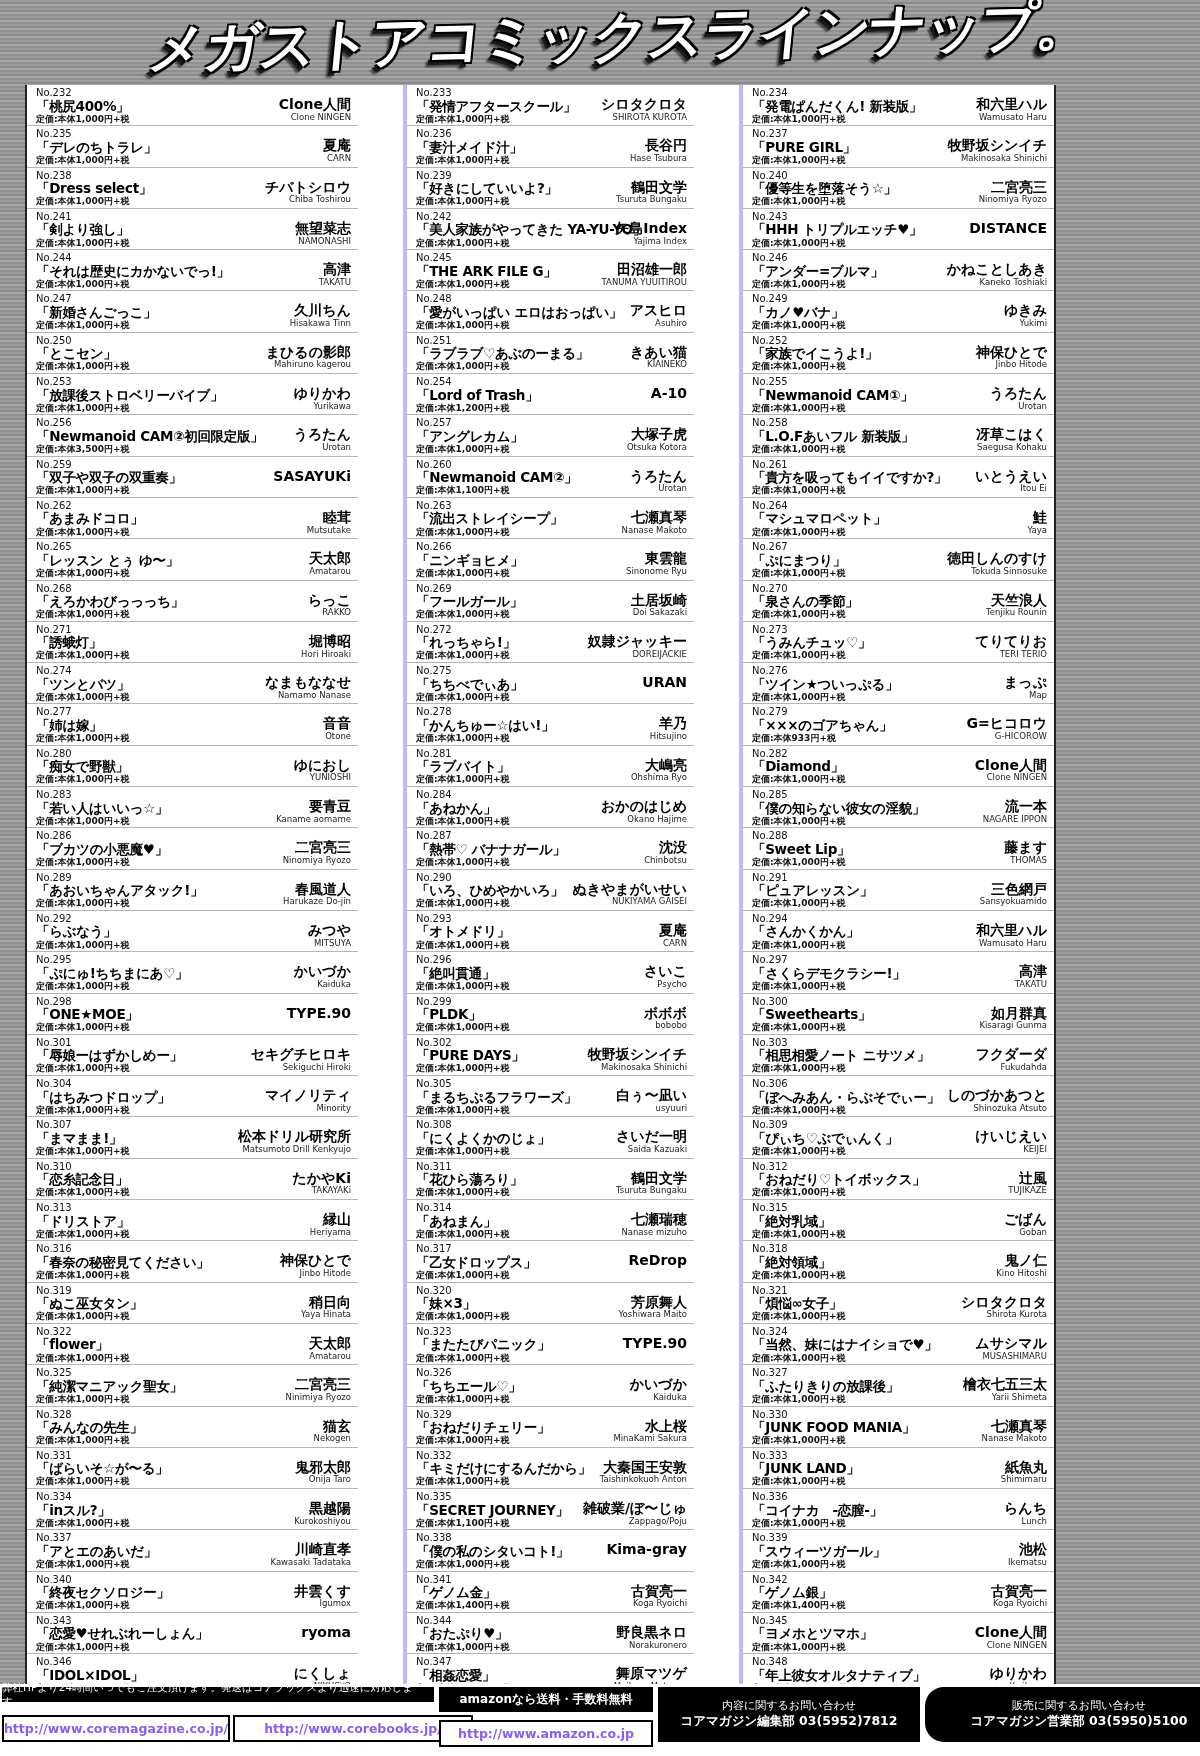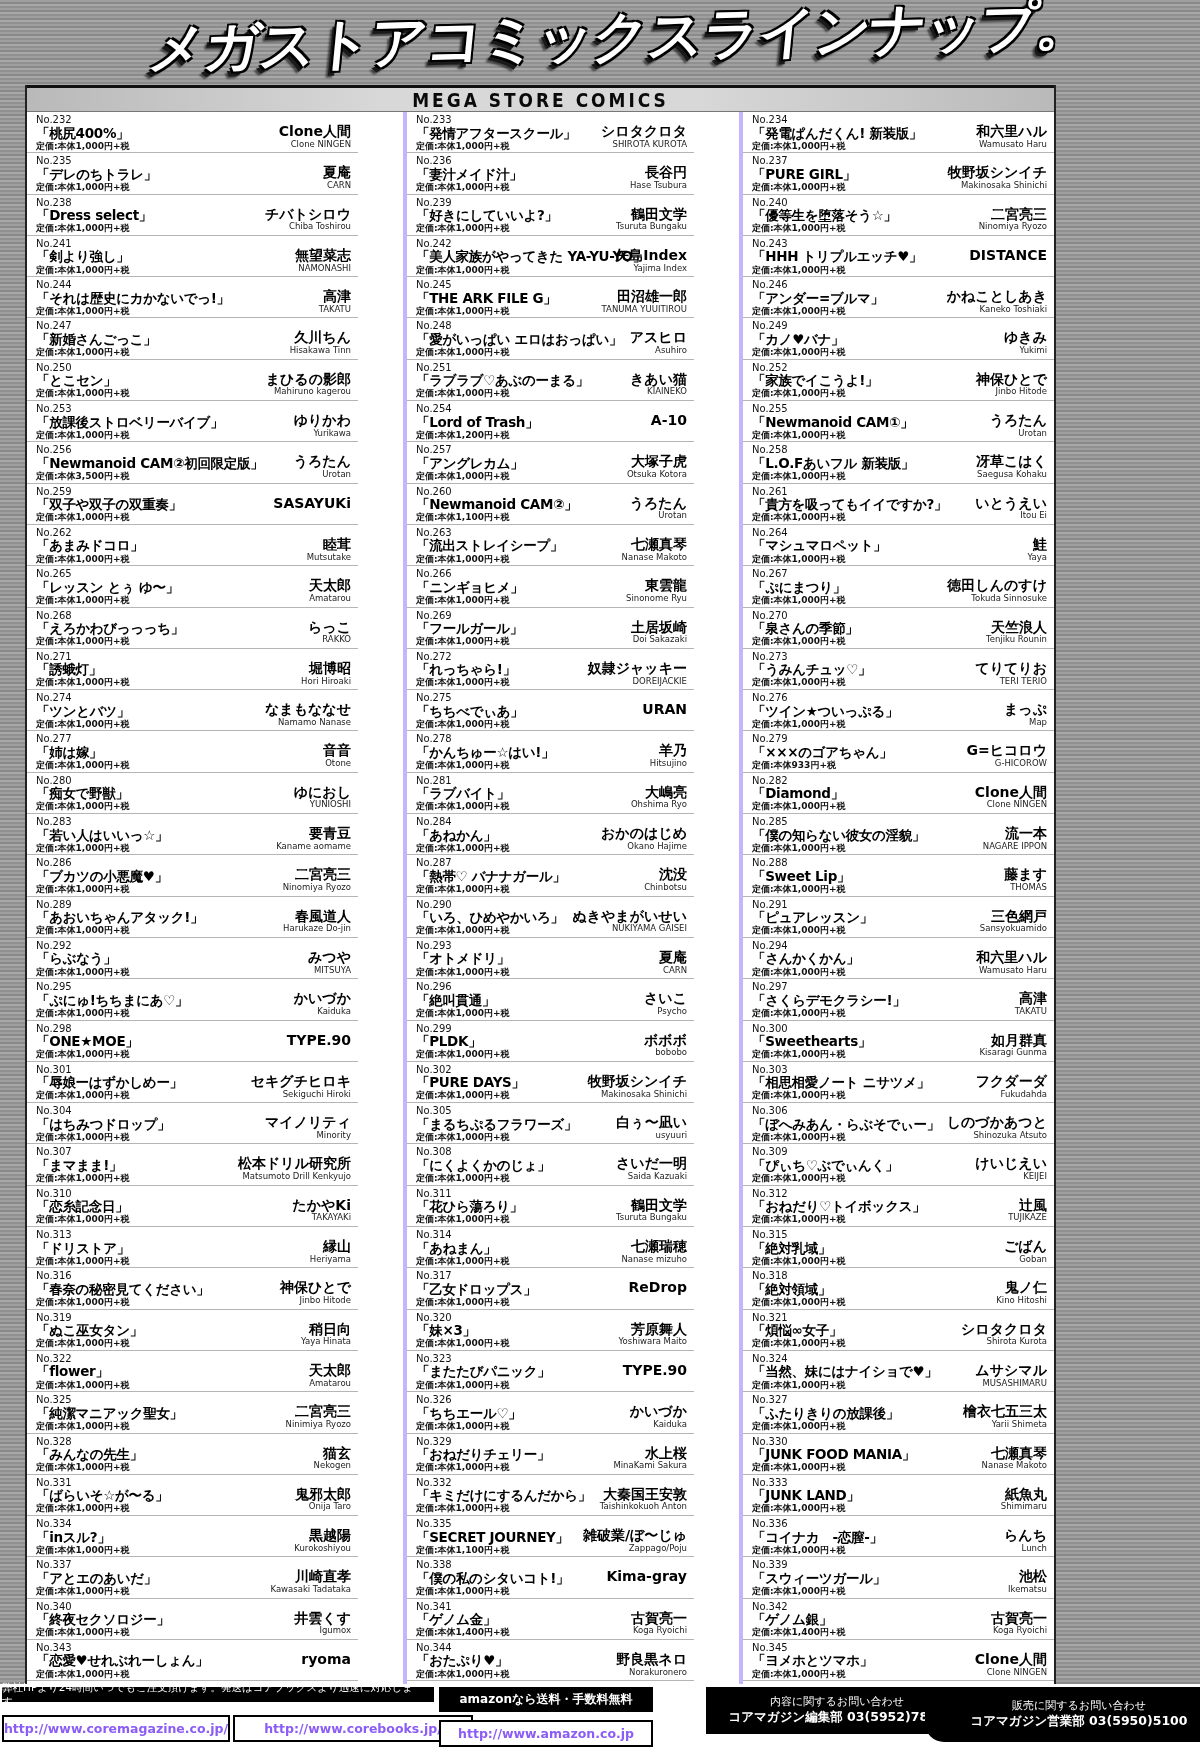--- a/index.html
+++ b/index.html
@@ -68,36 +68,33 @@
     position:absolute;background:#fff;color:#8b5cf6;border:2px solid #000;
     display:flex;align-items:center;justify-content:center;
     font-weight:bold;box-sizing:border-box;
   }
   .f-order{left:2px;top:3px;width:432px;height:15px;font-size:10.5px;}
   .f-url1{left:2px;top:31px;width:228px;height:27px;font-size:12.5px;}
   .f-url2{left:233px;top:31px;width:240px;height:27px;font-size:12.5px;}
   .f-amzbar{left:439px;top:3px;width:214px;height:25px;font-size:12px;font-weight:bold;}
   .f-amzurl{left:439px;top:36px;width:214px;height:27px;font-size:12.5px;}
   .f-contact{flex-direction:column;line-height:1.35;}
-  .f-c1{left:658px;top:3px;width:262px;height:47px;margin-left:48px;}
+  .f-c1{left:658px;top:3px;width:262px;height:55px;}
   .f-c2{left:925px;top:3px;width:308px;height:55px;border-radius:19px;}
   .fc-label{font-size:11px;}
   .fc-value{font-size:12.5px;font-weight:bold;}
 </style>
 </head>
 <body>
 
 <div class="logo-wrap">
   <div class="logo">メガストアコミックスラインナップ。</div>
 </div>
 
 <div class="panel">
-  <div class="banner">
-    <span>MEGA STORE COMICS</span>
-  </div>
   <div class="grid" id="catalog-grid">
       <div class="col">
         <div class="cell">
           <div class="no">No.232</div>
           <div class="title">「桃尻400%」</div>
           <div class="price">定価:本体1,000円+税</div>
           <div class="author">
             <div class="a-jp">Clone人間</div>
             <div class="a-en">Clone NINGEN</div>
           </div>

